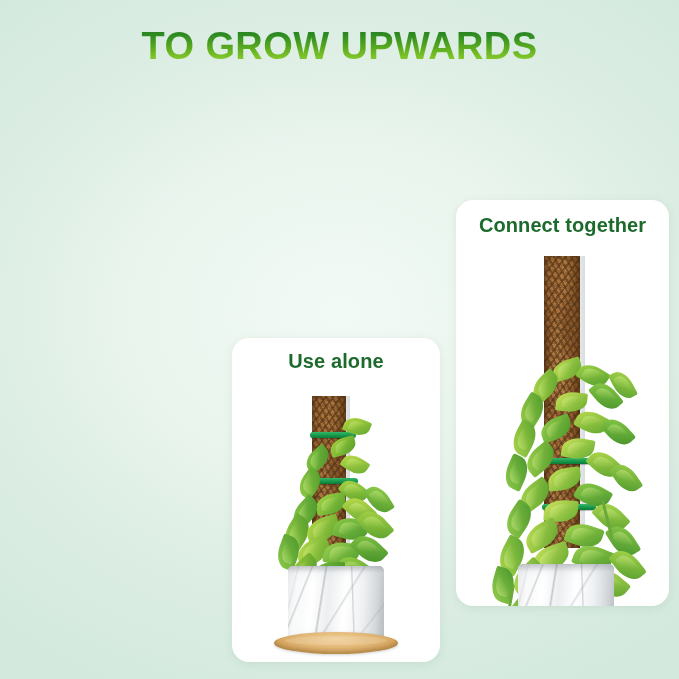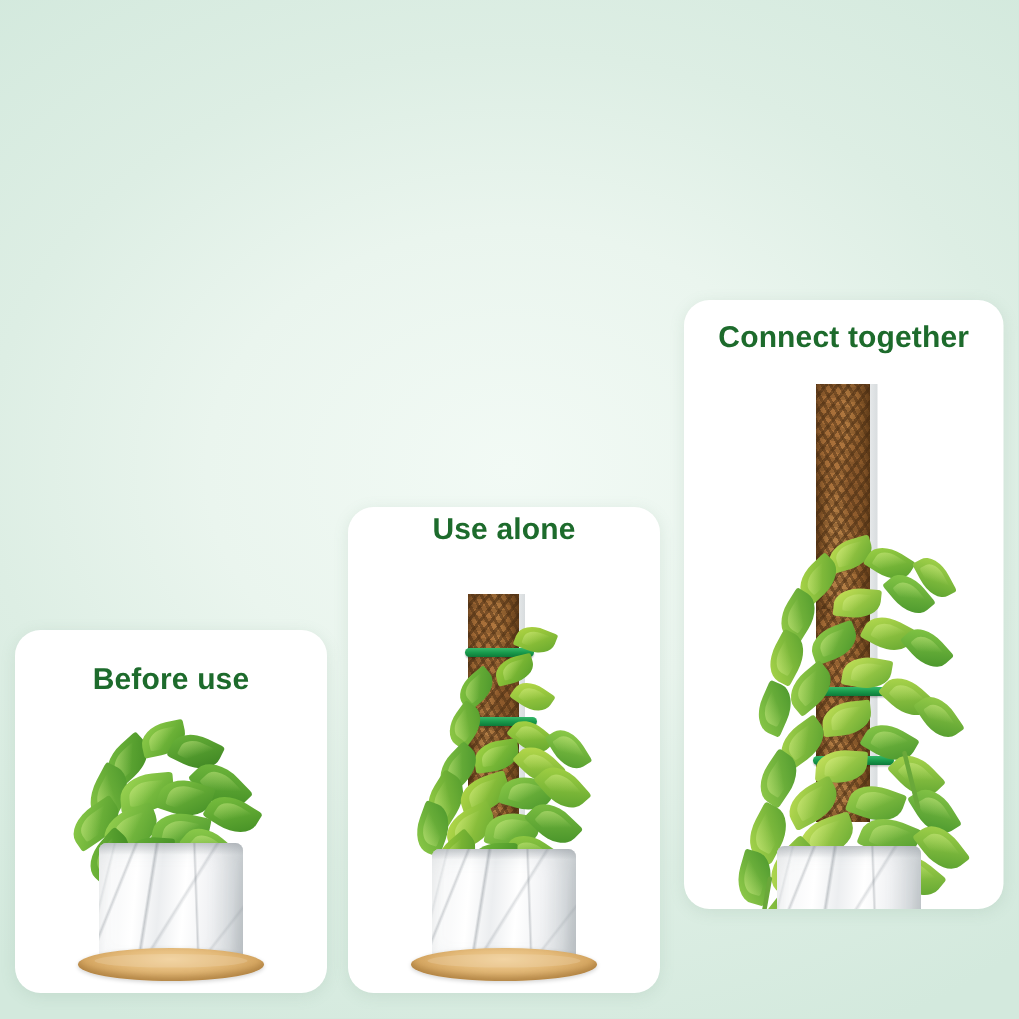--- a/index.html
+++ b/index.html
@@ -47,21 +47,21 @@
     position:absolute; left:0; right:0;
     text-align:center;
     color:#1d6b2c;
     font-weight:bold;
     letter-spacing:0.1px;
   }
   #card-1 { left:10px;  top:420px; width:208px; height:242px; }
   #card-2 { left:232px; top:338px; width:208px; height:324px; }
   #card-3 { left:456px; top:200px; width:213px; height:406px; }
   #card-1 .card-title { top:22px;  font-size:20px; }
-  #card-2 .card-title { top:4px;  font-size:20px; }
+  #card-2 .card-title { top:12px;  font-size:20px; }
   #card-3 .card-title { top:14px;  font-size:20px; }
 
   .scene { position:absolute; left:0; right:0; bottom:0; top:0; }
 
   
   .saucer {
     position:absolute;
     border-radius:50%;
     background:
       radial-gradient(ellipse at 50% 34%, #f0cd94 0%, #e3b978 40%, #d3a35d 72%, #b9874a 100%);
@@ -140,49 +140,23 @@
     background:#6aa83a;
     border-radius:2px;
   }
 </style>
 </head>
 <body>
 
 <div id="stage">
 
   <div class="title-block">
+    <span class="title-line l2">TO GROW UPWARDS</span>
   </div>
 
-  <div class="card" id="card-1">
-    <div class="card-title">Before use</div>
-
-    <div class="scene">
-
-      <div>
-        <div class="leaf" style="left:58px;  top:76px;  width:34px; height:22px; background:linear-gradient(135deg,#7cc143,#3f8a22); transform:rotate(-42deg);"></div>
-        <div class="leaf" style="left:84px;  top:62px;  width:30px; height:21px; background:linear-gradient(135deg,#95d14d,#4d9a27); transform:rotate(-12deg);"></div>
-        <div class="leaf" style="left:104px; top:70px;  width:33px; height:22px; background:linear-gradient(135deg,#6fb83c,#387f20); transform:rotate(26deg);"></div>
-        <div class="leaf" style="left:44px;  top:98px;  width:37px; height:23px; background:linear-gradient(135deg,#8ecb48,#47932a); transform:rotate(-62deg);"></div>
-        <div class="leaf" style="left:118px; top:92px;  width:38px; height:24px; background:linear-gradient(135deg,#76bd40,#3c8821); transform:rotate(46deg);"></div>
-        <div class="leaf" style="left:70px;  top:96px;  width:36px; height:25px; background:linear-gradient(135deg,#a4da56,#55a12c); transform:rotate(-5deg);"></div>
-        <div class="leaf" style="left:96px;  top:100px; width:35px; height:24px; background:linear-gradient(135deg,#86c745,#3f8b24); transform:rotate(18deg);"></div>
-        <div class="leaf" style="left:36px;  top:118px; width:36px; height:22px; background:linear-gradient(135deg,#93d04c,#4a9528); transform:rotate(-34deg);"></div>
-        <div class="leaf" style="left:128px; top:112px; width:34px; height:22px; background:linear-gradient(135deg,#7fc441,#3e8a22); transform:rotate(32deg);"></div>
-        <div class="leaf" style="left:58px;  top:120px; width:38px; height:26px; background:linear-gradient(135deg,#9ed653,#4f9b2b); transform:rotate(-20deg);"></div>
-        <div class="leaf" style="left:92px;  top:122px; width:37px; height:25px; background:linear-gradient(135deg,#8bcc49,#44902a); transform:rotate(12deg);"></div>
-        <div class="leaf" style="left:46px;  top:140px; width:34px; height:22px; background:linear-gradient(135deg,#7abf3f,#3a8520); transform:rotate(-48deg);"></div>
-        <div class="leaf" style="left:112px; top:134px; width:33px; height:21px; background:linear-gradient(135deg,#96d24f,#4b972a); transform:rotate(40deg);"></div>
-        <div class="leaf" style="left:74px;  top:138px; width:32px; height:22px; background:linear-gradient(135deg,#6bb43a,#35801e); transform:rotate(4deg);"></div>
-      </div>
-
-      <div class="pot" style="left:56px; top:142px; width:96px; height:84px;"></div>
-
-      <div class="saucer" style="left:42px; top:212px; width:124px; height:22px;"></div>
-    </div>
-  </div>
 
   <div class="card" id="card-2">
     <div class="card-title">Use alone</div>
 
     <div class="scene">
 
       <div class="pole-edge" style="left:94px; top:58px; width:24px; height:152px;"></div>
       <div class="pole" style="left:80px; top:58px; width:34px; height:152px;"></div>
 
       <div class="tie" style="left:78px; top:94px; width:46px;"></div>

